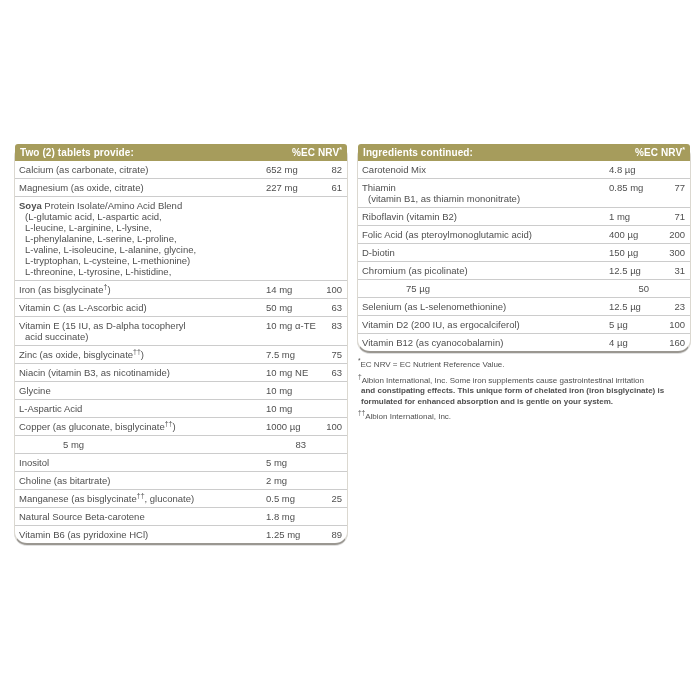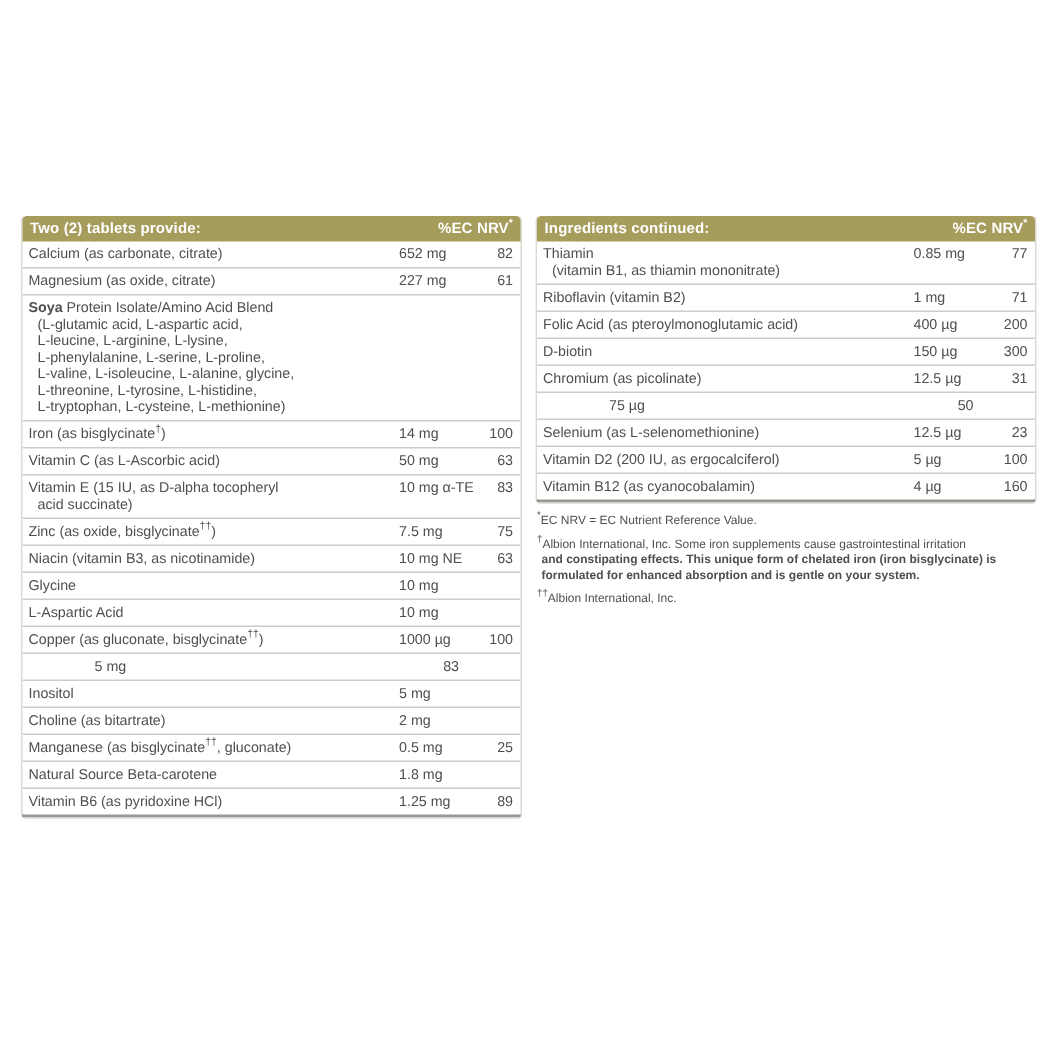--- a/index.html
+++ b/index.html
@@ -9,21 +9,21 @@
     -webkit-font-smoothing:antialiased;
   }
   .panel{position:absolute;top:144px;width:334px;}
   #left-panel{left:14px;}
   #right-panel{left:357px;}
   .supp-table{
     background:#fff;
     border-left:1px solid #dbd8d0;
     border-right:1px solid #dbd8d0;
     border-bottom:2px solid #9a9791;
-    border-radius:3px;
+    border-radius:13px;
     box-shadow:0 1px 0 rgba(0,0,0,0.12);
   }
   .t-header{
     background:var(--header-bg,#a69c5c);
     color:var(--header-text,#ffffff);
     font-size:10px;font-weight:bold;
     line-height:11px;
     padding:3px 5px 3px 5px;
     display:flex;justify-content:space-between;align-items:center;
     border-radius:3px 3px 0 0;
@@ -79,22 +79,22 @@
           <div class="cell-amount">227 mg</div>
           <div class="cell-nrv">61</div>
         </div>
         <div class="t-row">
           <div class="cell-name">
             <div class="ln"><b>Soya</b> Protein Isolate/Amino Acid Blend</div>
             <div class="ln cont">(L-glutamic acid, L-aspartic acid,</div>
             <div class="ln cont">L-leucine, L-arginine, L-lysine,</div>
             <div class="ln cont">L-phenylalanine, L-serine, L-proline,</div>
             <div class="ln cont">L-valine, L-isoleucine, L-alanine, glycine,</div>
+            <div class="ln cont">L-tryptophan, L-cysteine, L-methionine)</div>
             <div class="ln cont">L-threonine, L-tyrosine, L-histidine,</div>
-            <div class="ln cont">L-tryptophan, L-cysteine, L-methionine)</div>
           </div>
           <div class="cell-nrv"></div>
         </div>
         <div class="t-row">
           <div class="cell-name">
             <div class="ln">Iron (as bisglycinate<sup>†</sup>)</div>
           </div>
           <div class="cell-amount">14 mg</div>
           <div class="cell-nrv">100</div>
         </div>
@@ -193,20 +193,27 @@
 
 <div class="panel" id="right-panel">
   <div class="supp-table" id="right-table">
     <div class="t-header">
       <span>Ingredients continued:</span>
       <span><span>%EC NRV</span><sup>*</sup></span>
     </div>
     <div class="t-body">
         <div class="t-row">
           <div class="cell-name">
+            <div class="ln">Carotenoid Mix</div>
+          </div>
+          <div class="cell-amount">4.8 µg</div>
+          <div class="cell-nrv"></div>
+        </div>
+        <div class="t-row">
+          <div class="cell-name">
             <div class="ln">Thiamin</div>
             <div class="ln cont">(vitamin B1, as thiamin mononitrate)</div>
           </div>
           <div class="cell-amount">0.85 mg</div>
           <div class="cell-nrv">77</div>
         </div>
         <div class="t-row">
           <div class="cell-name">
             <div class="ln">Riboflavin (vitamin B2)</div>
           </div>

